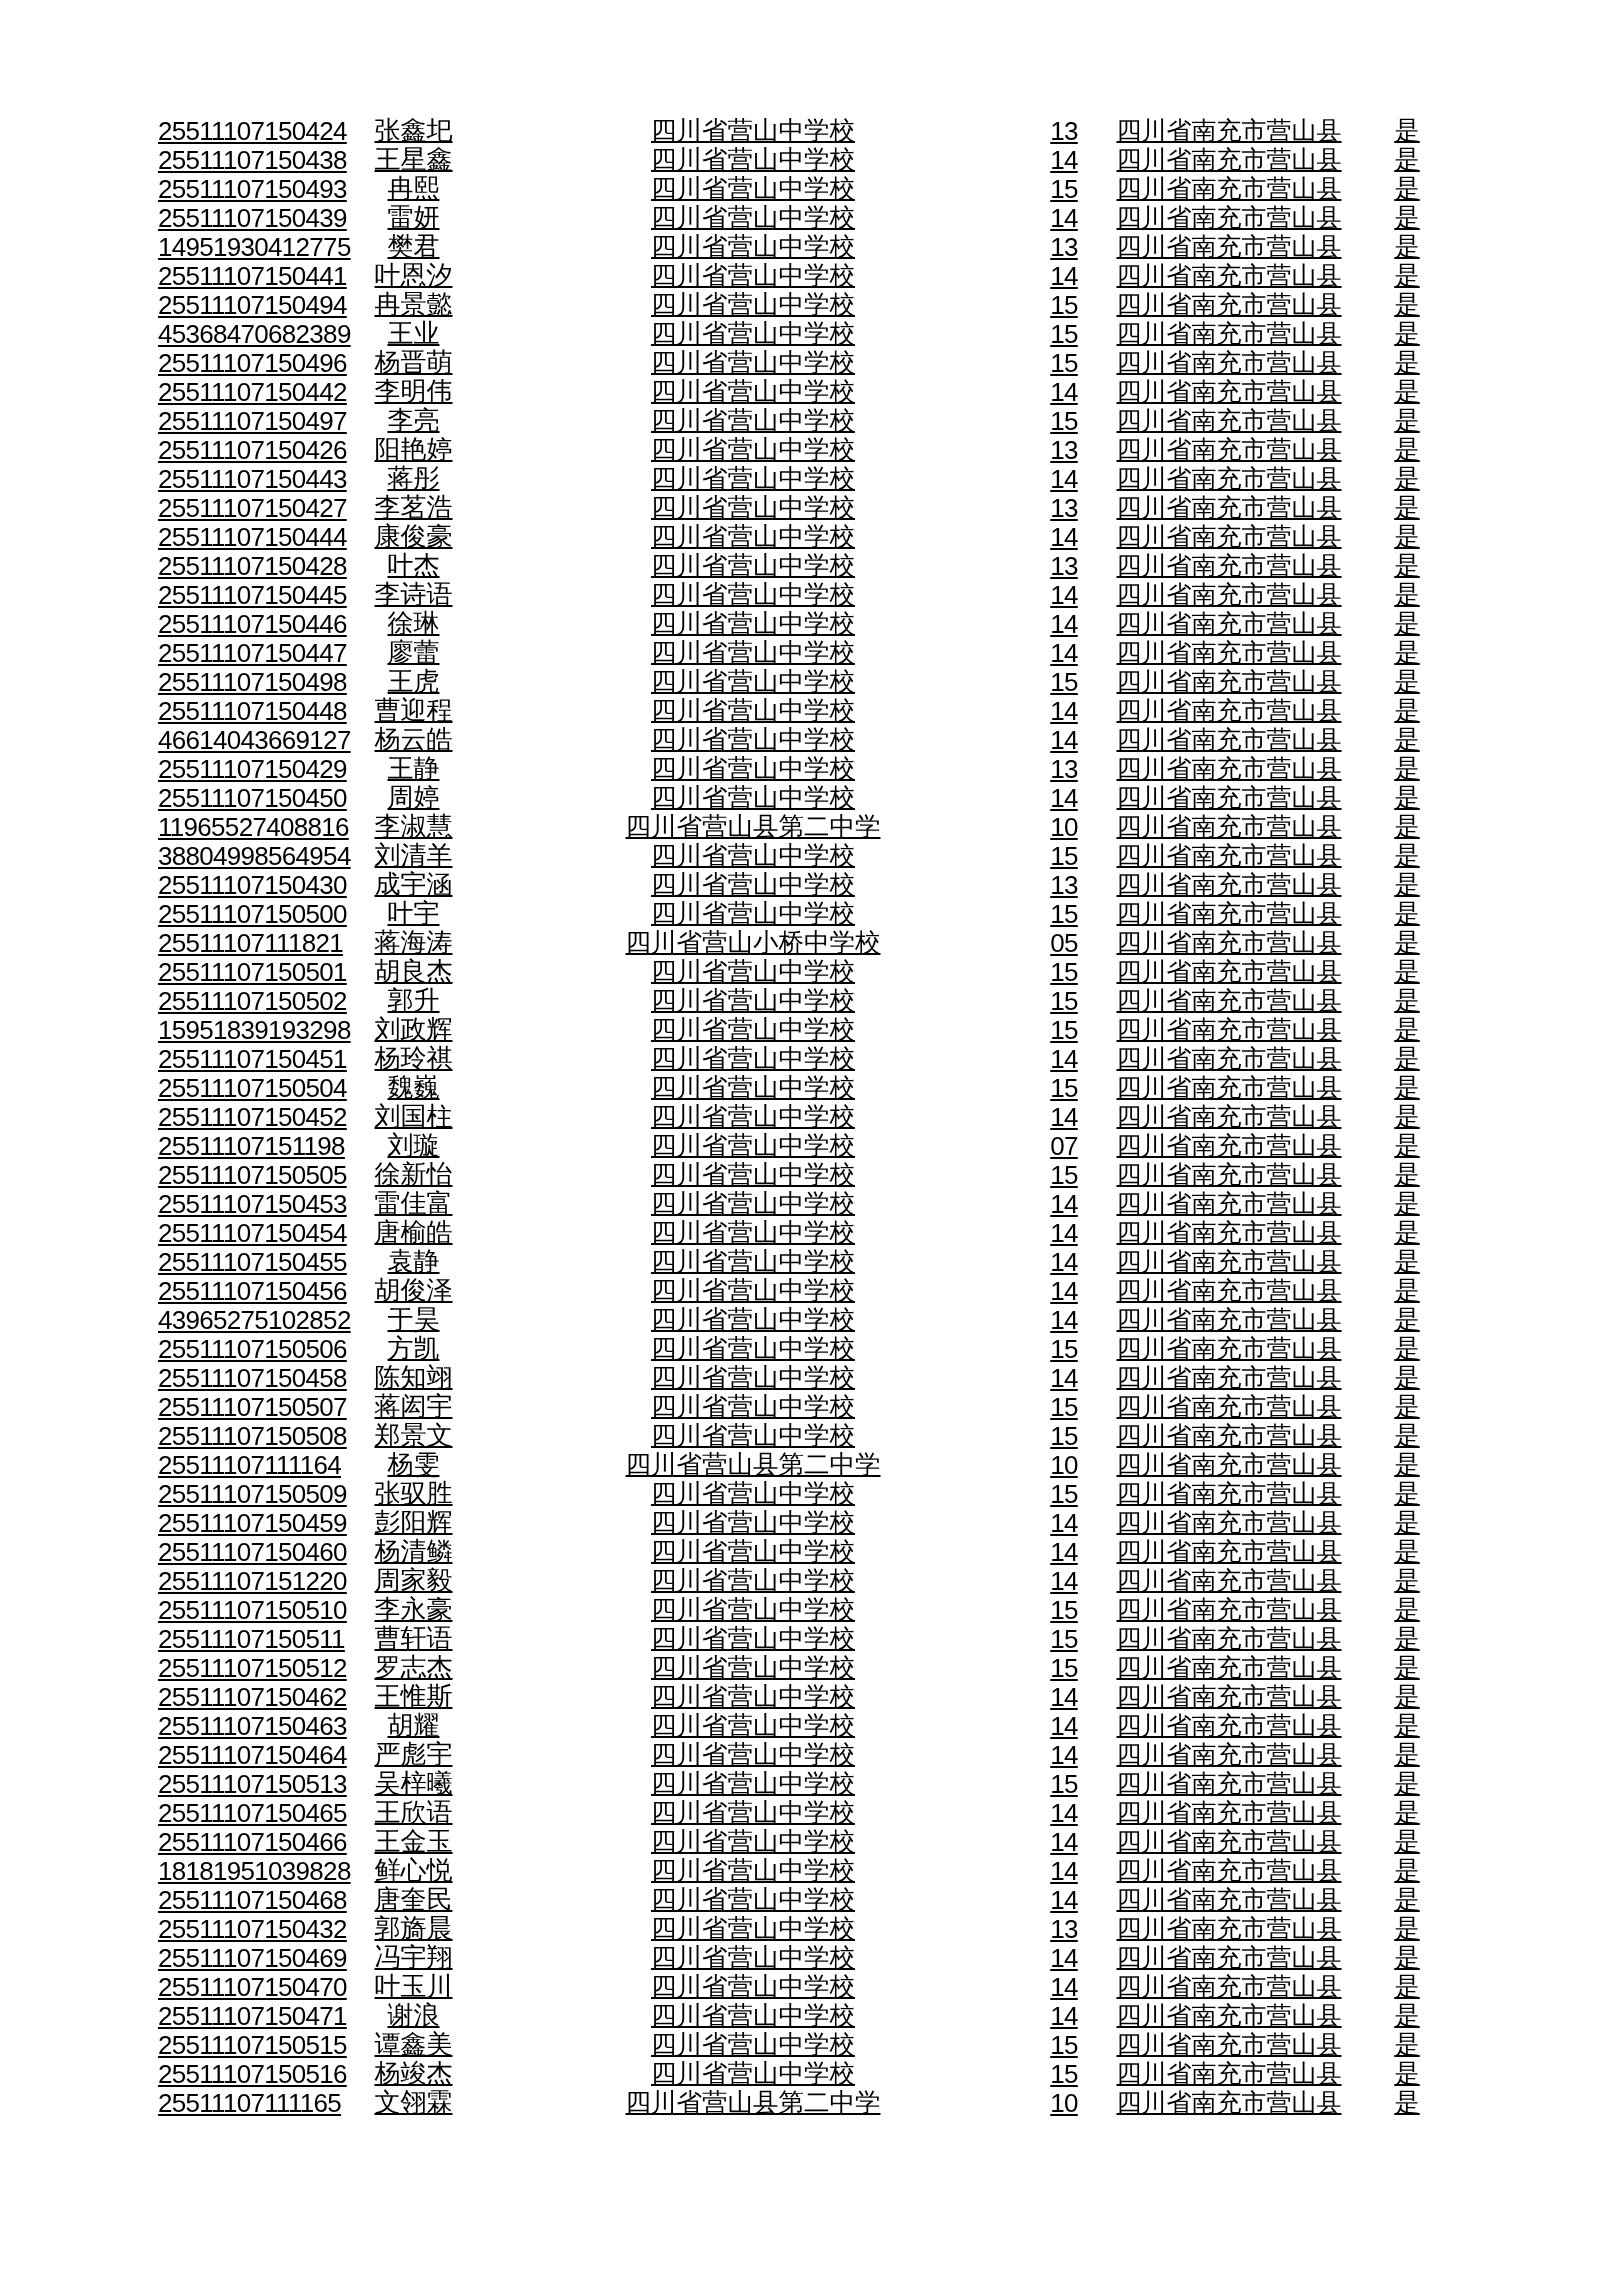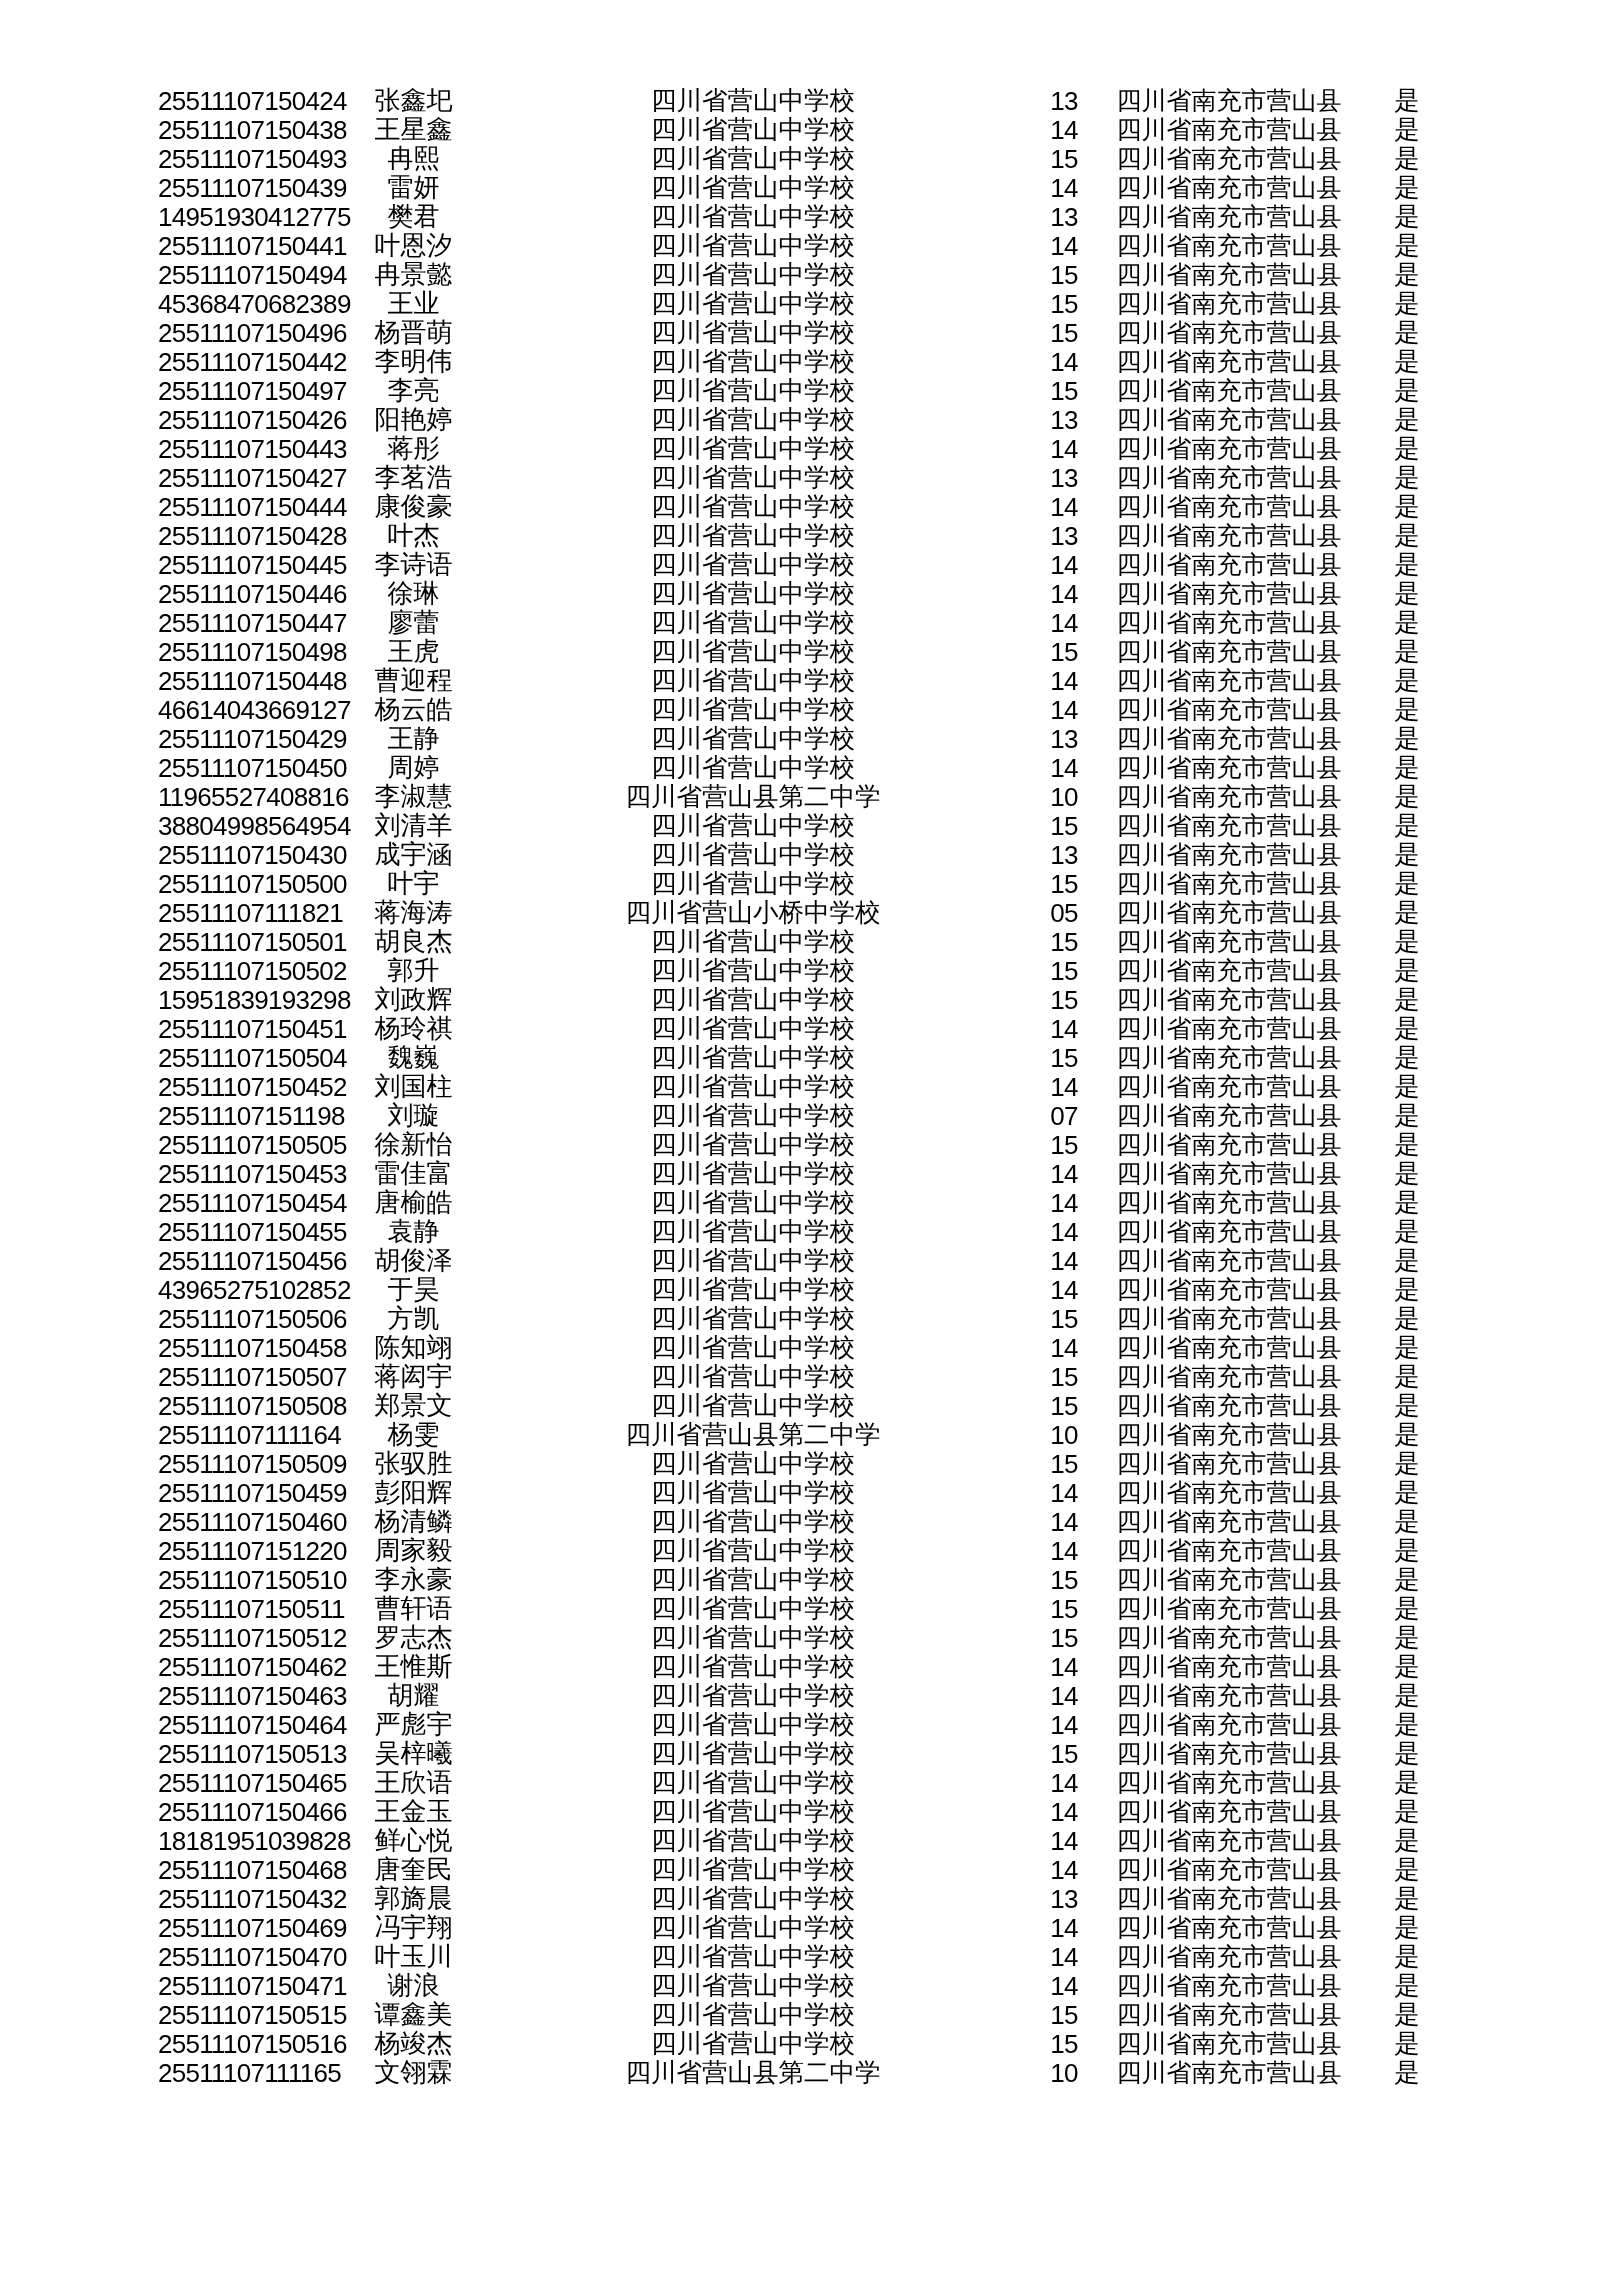--- a/index.html
+++ b/index.html
@@ -11,22 +11,23 @@
   body {
     width: 1623px;
     height: 2295px;
     overflow: hidden;
     font-family: "Liberation Sans", sans-serif;
   }
   .sheet {
     position: relative;
     width: 1613px;
     height: 2295px;
-    padding-top: 86px;
+    padding-top: 116px;
     box-sizing: border-box;
+    text-decoration: underline;
   }
   .row {
     display: flex;
     align-items: center;
     height: 29px;
     white-space: nowrap;
   }
   .cell {
     display: block;
     overflow: visible;

